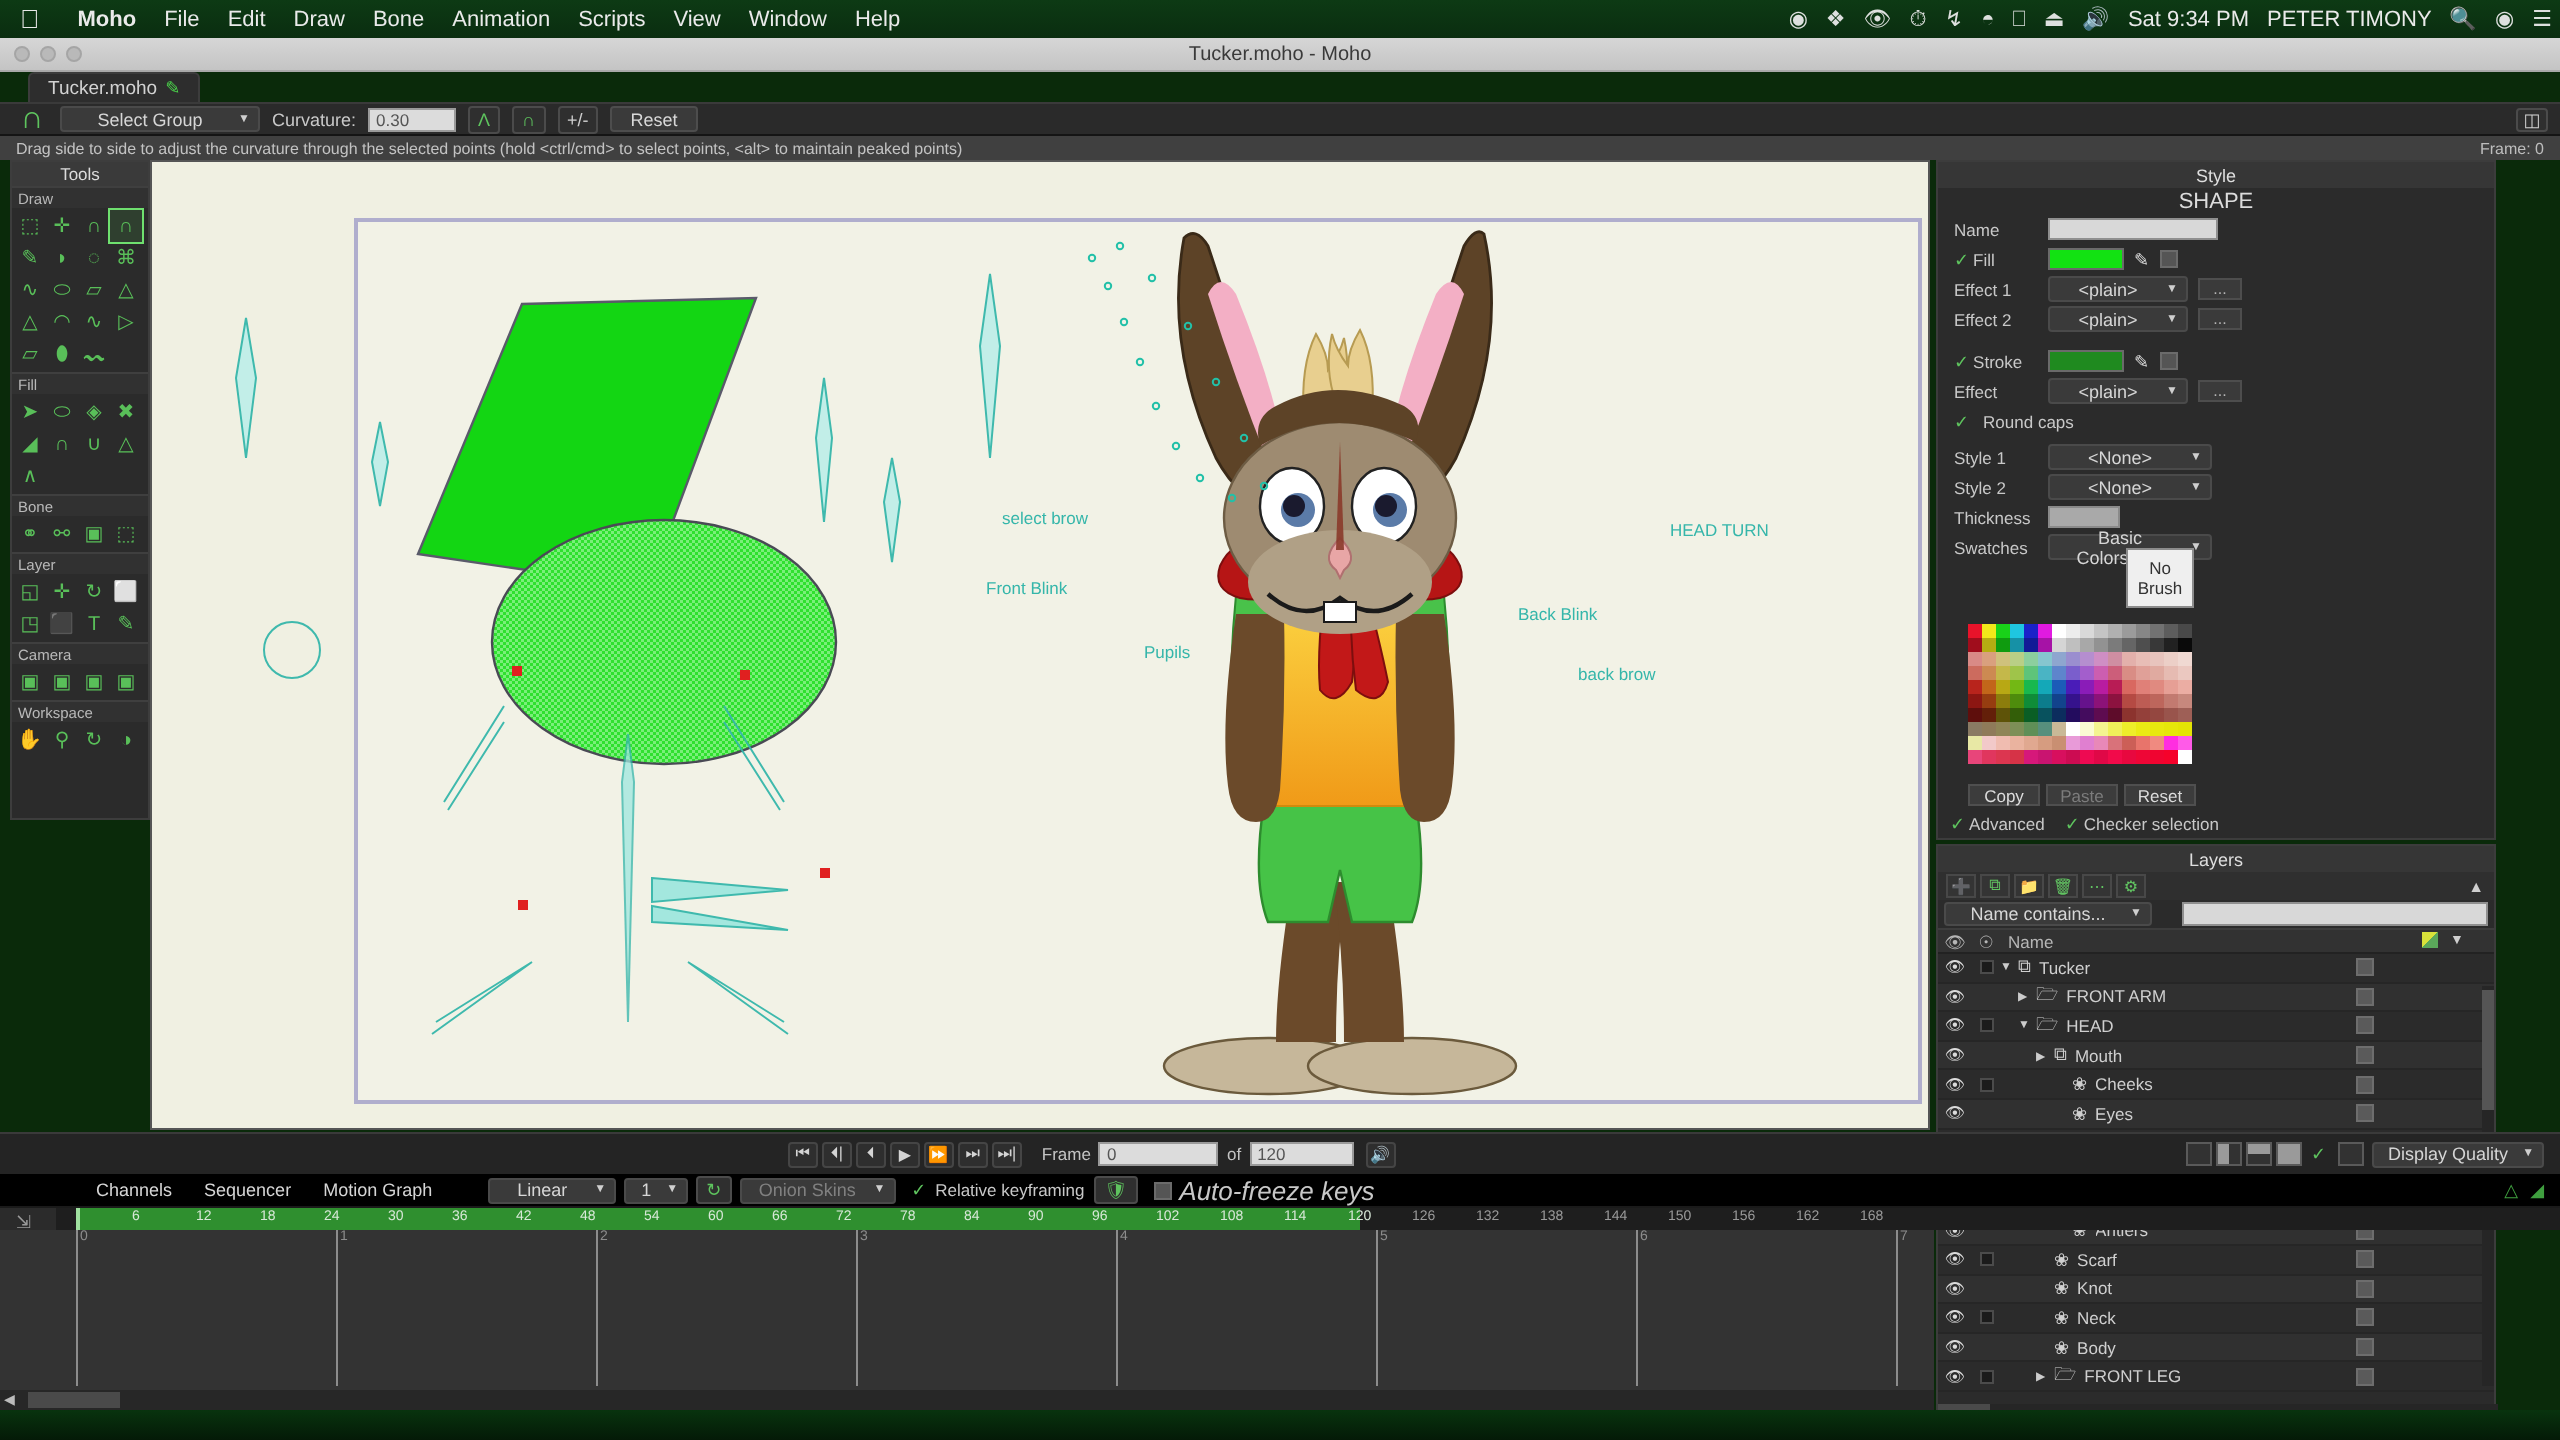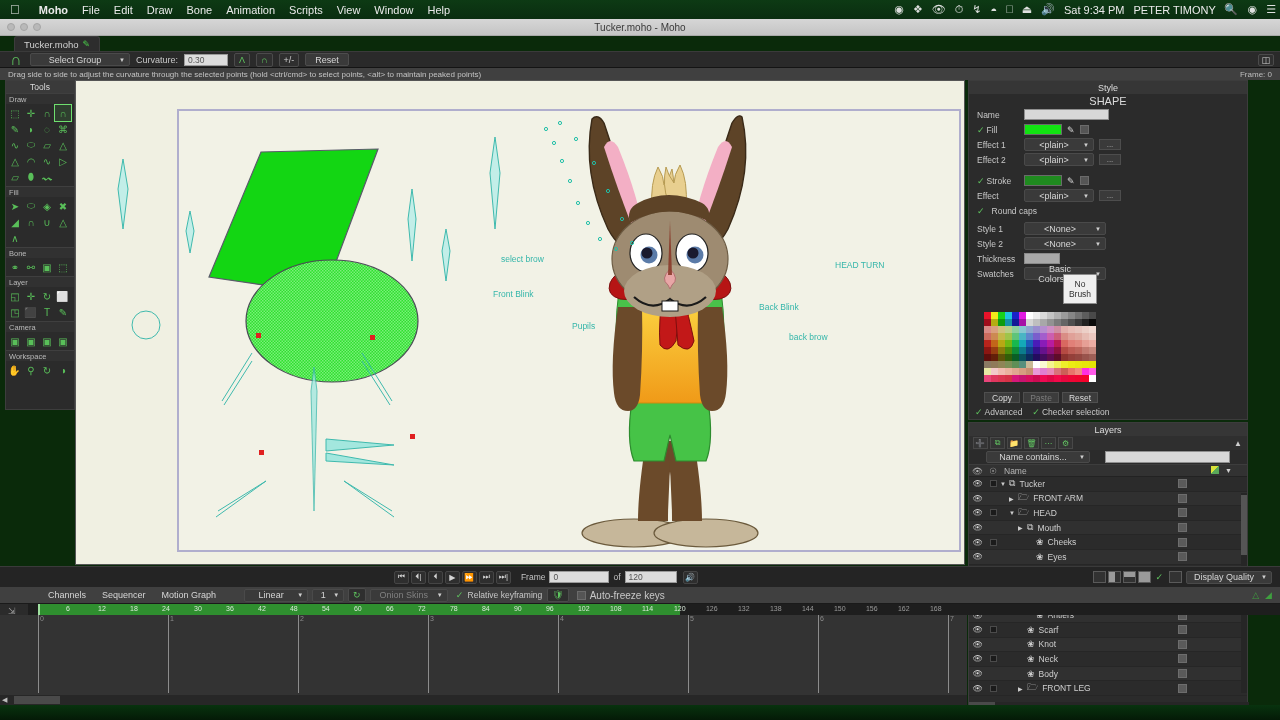--- a/index.html
+++ b/index.html
@@ -102,21 +102,21 @@
   .sbtn{ width:36px; height:11px; background:#3c3c3c; border:1px solid #4f4f4f; color:#dcdcdc;
     font-size:8.5px; display:flex; align-items:center; justify-content:center; }
   .sbtn.dis{ color:#7c7c7c; }
 
   
   .layers{ position:absolute; left:968px; top:422px; width:280px; height:290px;
     background:#2b2b2b; border:1px solid #3c3c3c; }
   .ltoolbar{ height:14px; display:flex; align-items:center; gap:2px; padding-left:4px; background:#2f2f2f; }
   .ltoolbar .lb{ width:15px; height:12px; background:#343434; border:1px solid #484848;
     color:#62c462; font-size:8px; display:flex; align-items:center; justify-content:center; }
-  .lfilter{ height:14px; display:flex; align-items:center; gap:15px; padding:0 17px; }
+  .lfilter{ height:14px; display:flex; align-items:center; gap:15px; padding:0 3px; }
   .lcolhdr{ height:13px; background:#323232; display:flex; align-items:center;
     color:#b6b6b6; font-size:8.5px; border-top:1px solid #3d3d3d; border-bottom:1px solid #222; }
   .lrow{ height:14.6px; display:flex; align-items:center; font-size:8.5px; color:#cfcfcf;
     border-bottom:1px solid #262626; position:relative; }
   .lrow.alt{ background:#303030; }
   .lrow.sel{ background:#2bc42b; color:#0d2d0d; }
   .lrow .eye{ width:17px; display:flex; justify-content:center; font-size:8px; color:#dcdcdc; }
   .lrow .lock{ width:14px; display:flex; justify-content:center; }
   .lrow .lockbox{ width:7px; height:7px; background:#1b1b1b; border:1px solid #4b4b4b; }
   .lrow .tri{ font-size:6px; color:#ccc; width:9px; }
@@ -126,21 +126,21 @@
 
   
   .transport{ position:absolute; left:0; top:566px; width:1280px; height:21px; background:#242424;
     border-top:1px solid #3a3a3a; display:flex; align-items:center; }
   .tp{ width:15px; height:13px; margin-right:2px; background:#2e2e2e; border:1px solid #454545;
     border-radius:2px; color:#d4d4d4; font-size:8px; display:flex; align-items:center; justify-content:center; }
   .lblsm{ color:#c4c4c4; font-size:8.5px; }
   .qbtn{ width:13px; height:12px; border:1px solid #5a5a5a; background:#323232; }
 
   
-  .tlbar{ position:absolute; left:0; top:587px; width:1280px; height:17px; background:#404040;
+  .tlbar{ position:absolute; left:0; top:587px; width:1280px; height:17px; background:#000000;
     border-bottom:1px solid #1a1a1a; display:flex; align-items:center; }
   .tltab{ height:15px; padding:0 8px; color:#d6d6d6; font-size:9px; display:flex; align-items:center; }
 
   
   .ruler{ position:absolute; left:0; top:604px; width:1280px; height:11px; background:#1e1e1e; }
   .ruler .green{ position:absolute; left:40px; top:0; width:640px; height:11px; background:#2f8f2f; }
   .ruler .tick{ position:absolute; top:1px; color:#d8e8d8; font-size:7px; }
   .ruler .tickdark{ position:absolute; top:1px; color:#9a9a9a; font-size:7px; }
   .tracks{ position:absolute; left:0; top:615px; width:967px; height:90px; background:#333; }
   .tracks .vline{ position:absolute; top:0; width:1px; height:78px; background:#8c8c8c; }
@@ -923,21 +923,21 @@
       <span class="lbl" style="color:#808080">Onion Skins</span>
       <span class="arr">▼</span>
     </div>
     <span style="margin-left:8px;font-size:8.5px;color:#c8c8c8;">
       <span class="chk">✓</span>
       <span>Relative keyframing</span>
     </span>
     <div class="iconbtn green" style="margin-left:5px;">🛡</div>
     <span style="margin-left:8px;display:flex;align-items:center;gap:4px;">
       <span class="minisq"></span>
-      <span style="font-size:10px;color:#c8c8c8;">Auto-freeze keys</span>
+      <span style="font-size:13px;color:#c8c8c8;font-style:italic;">Auto-freeze keys</span>
     </span>
     <div style="flex:1"></div>
     <div style="color:#3f9f3f;margin-right:6px;font-size:9px;">△</div>
     <div style="color:#3f9f3f;margin-right:8px;font-size:9px;">◢</div>
   </div>
 
   <div class="ruler">
     <div class="green" style="width: 639.96px;"></div>
     <div id="ruler-ticks">
         <div class="tick" style="left: 65.998px;">6</div>

